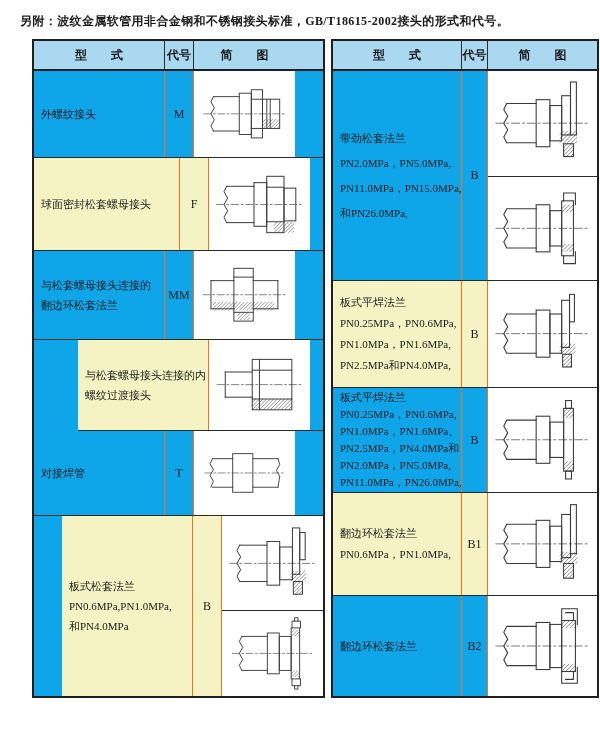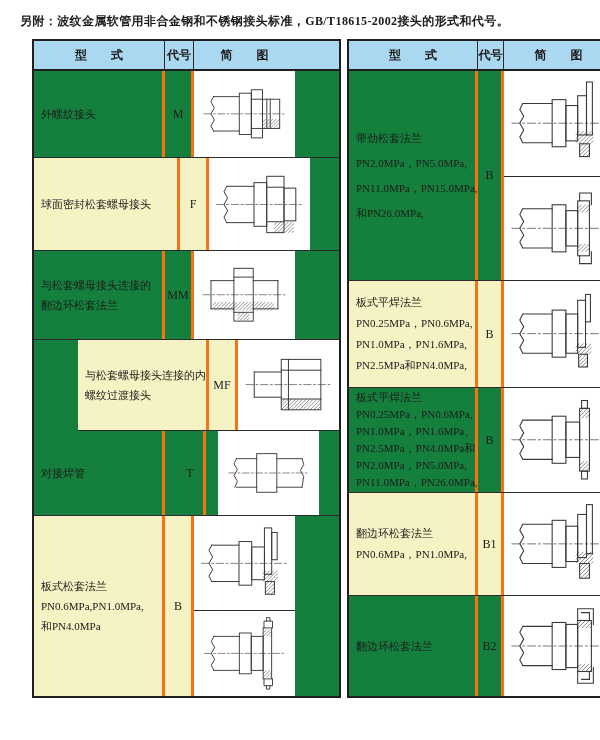--- a/index.html
+++ b/index.html
@@ -6,31 +6,31 @@
   body{
     width:600px;height:740px;background:#ffffff;
     font-family:"Liberation Serif","DejaVu Serif",serif;color:#1a1a1a;
     overflow:hidden;
   }
   .note{
     margin:13px 0 9px 20px;
     font-size:12px;font-weight:bold;letter-spacing:.4px;
   }
   .tables{display:flex;gap:6px;margin-left:32px;align-items:flex-start;}
-  .tbl{border:2px solid #1f1f1f;background:#15803d;}
+  .tbl{border:2px solid #1f1f1f;background:#0ea5e9;}
   .hrow{display:flex;background:var(--header-bg,#aad8f0);border-bottom:2px solid #1f1f1f;height:28px;}
   .hc{
     display:flex;align-items:center;justify-content:center;
     font-weight:bold;font-size:12px;
     border-right:1px solid #2a2a2a;box-sizing:border-box;
   }
   .hc:last-child{border-right:none;}
   .row{display:flex;border-bottom:1px solid #2a2a2a;box-sizing:border-box;}
   .row:last-child{border-bottom:none;}
-  .c{border-right:3px solid #f97316;box-sizing:border-box;}
+  .c{border-right:1px solid #f97316;box-sizing:border-box;}
   .c:last-child{border-right:none;}
   .type{display:flex;align-items:center;padding:4px 2px 4px 7px;font-size:11px;}
   .tl{line-height:20px;}
   .tl div{white-space:nowrap;}
   .code{display:flex;align-items:center;justify-content:center;font-size:12px;}
   .hl{background:var(--highlight-bg,#f5f2c3);}
   .sketch{display:flex;flex-direction:column;background:#fff;}
   .sub{flex:1 1 auto;display:flex;align-items:center;justify-content:center;min-height:0;}
   .sub + .sub{border-top:1px solid #2a2a2a;}
   .sub svg{width:90%;height:88%;stroke:#3a3a3a;fill:none;stroke-width:1.1;stroke-linecap:square;}
@@ -179,23 +179,20 @@
           </div>
         </div>
       </div>
       <div class="row" style="height: 91px; margin-left: 44px;">
         <div class="c type hl" style="width: 131px;">
           <div class="tl">
             <div>与松套螺母接头连接的内</div>
             <div>螺纹过渡接头</div>
           </div>
         </div>
-        <div class="c code hl" style="width: 29px;">
-          <span>MF</span>
-        </div>
         <div class="c sketch" style="width: 101px;">
           <div class="sub">
             <svg viewBox="0 0 100 88" preserveAspectRatio="xMidYMid meet">
               <path class="cl" d="M3 44 H97"></path>
               <path d="M12 30 H42 M12 58 H42 M12 30 V58"></path>
               <rect x="42" y="16" width="44" height="56"></rect>
               <path d="M50 16 V72 M42 28 H86 M42 60 H86"></path>
               <clipPath id="h4">
                 <rect x="42" y="60" width="44" height="12"></rect>
               </clipPath>
@@ -212,41 +209,41 @@
                 <path d="M66 72 L78 60"></path>
                 <path d="M70 72 L82 60"></path>
                 <path d="M74 72 L86 60"></path>
                 <path d="M78 72 L90 60"></path>
                 <path d="M82 72 L94 60"></path>
               </g>
             </svg>
           </div>
         </div>
       </div>
-      <div class="row" style="height: 85px; gap: 12px;">
+      <div class="row" style="height: 85px;">
         <div class="c type" style="width: 131px;">
           <div class="tl">
             <div>对接焊管</div>
           </div>
         </div>
         <div class="c code" style="width: 29px;">
           <span>T</span>
         </div>
         <div class="c sketch" style="width: 101px;">
           <div class="sub">
             <svg viewBox="0 0 100 88" preserveAspectRatio="xMidYMid meet">
               <path class="cl" d="M3 44 H97"></path>
               <path d="M12 27 H36 M12 61 H36 M12 27 l-3 6 l4 7 l-4 7 l4 7 l-3 7"></path>
               <rect x="36" y="21" width="24" height="46"></rect>
               <path d="M60 27 H90 M60 61 H90 M90 27 l2 7 l-4 7 l4 7 l-2 13"></path>
             </svg>
           </div>
         </div>
       </div>
-      <div class="row" style="height: 180px;">
+      <div class="row" style="height: 180px; padding-left: 28px;">
         <div class="c type hl" style="width: 131px;">
           <div class="tl" style="line-height: 20px;">
             <div>板式松套法兰</div>
             <div>PN0.6MPa,PN1.0MPa,</div>
             <div>和PN4.0MPa</div>
           </div>
         </div>
         <div class="c code hl" style="width: 29px;">
           <span>B</span>
         </div>

